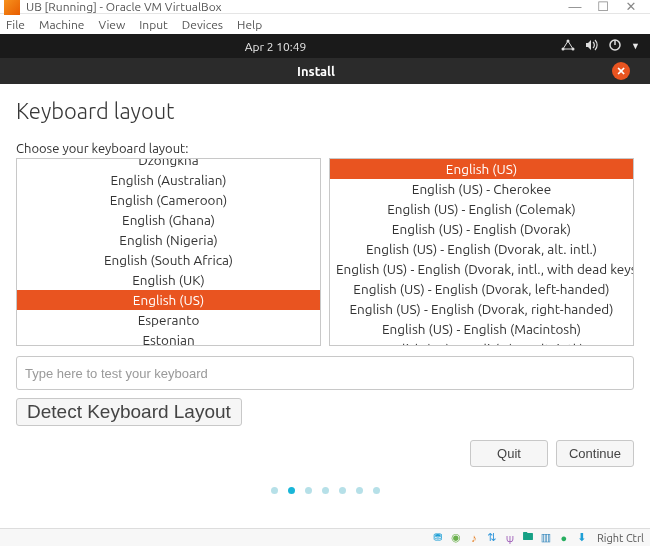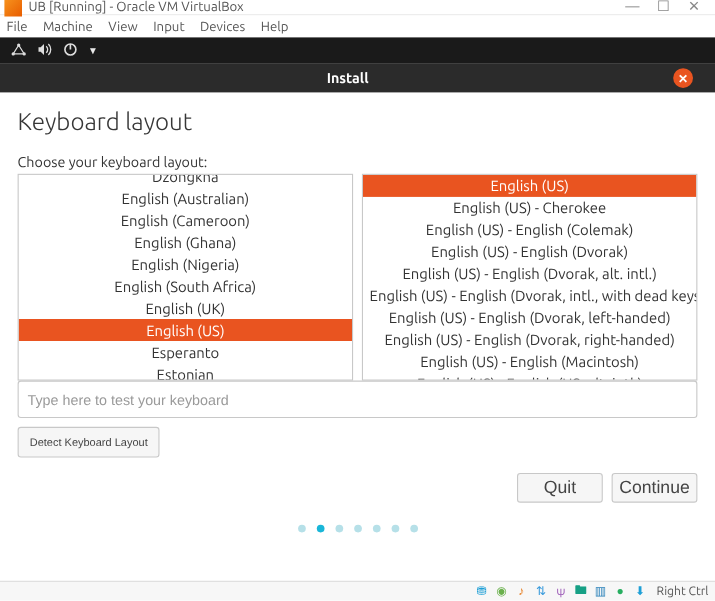--- a/index.html
+++ b/index.html
@@ -29,27 +29,27 @@
   .content { padding: 14px 16px 8px 16px; }
   h1 { font-size: 22px; font-weight: 300; color: #373737; margin-bottom: 18px; }
   .prompt { font-size: 13px; color: #333; margin-bottom: 3px; }
   
   .lists { display: flex; gap: 8px; text-align: center; }
   .listbox { flex: 1; height: 188px; border: 1px solid #c8c8c8; overflow: hidden; background: #fff; }
   .listbox .item { padding: 1px 6px; font-size: 13.5px; line-height: 18px; white-space: nowrap; }
   .listbox .item.cut { margin-top: -9px; }
   .listbox .item.selected { background: #e95420; color: #fff; }
   
-  .test-input { width: 100%; height: 20px; border: 1px solid #c8c8c8; border-radius: 3px; padding: 16px 8px; font-size: 13px; color: #333; }
+  .test-input { width: 100%; margin-top: 10px; height: 20px; border: 1px solid #c8c8c8; border-radius: 3px; padding: 16px 8px; font-size: 13px; color: #333; }
   .test-input::placeholder { color: #9a9a9a; }
   
-  .detect-btn { margin-top: 8px; height: 28px; padding: 0 10px; background: #f6f6f6; border: 1px solid #c8c8c8; border-radius: 3px; font-size: 10px; color: #444; }
+  .detect-btn { margin-top: 8px; height: 28px; padding: 0 10px; background: #f6f6f6; border: 1px solid #c8c8c8; border-radius: 3px; font-size: 19px; color: #444; }
   
   .bottom-btns { display: flex; justify-content: flex-end; gap: 8px; margin-top: 14px; }
-  .bottom-btns button { min-width: 78px; height: 27px; background: #f6f6f6; border: 1px solid #c8c8c8; border-radius: 3px; font-size: 16px; color: #444; }
+  .bottom-btns button { min-width: 78px; height: 27px; background: #f6f6f6; border: 1px solid #c8c8c8; border-radius: 3px; font-size: 13px; color: #444; }
   
   .dots { display: flex; justify-content: center; gap: 10px; margin-top: 20px; }
   .dot { width: 7px; height: 7px; border-radius: 50%; background: #b6e0e8; }
   .dot.active { background: #19b6d8; }
   
   
   .vb-status { position: absolute; bottom: 0; left: 0; right: 0; height: 18px; background: #f7f7f7; border-top: 1px solid #ddd; display: flex; justify-content: flex-end; align-items: center; gap: 4px; padding: 0 6px; font-size: 11px; color: #555; }
   .status-icon { width: 14px; height: 14px; display: inline-flex; align-items: center; justify-content: center; font-size: 11px; }
   .si1{color:#1e9fd6}.si2{color:#6ab04c}.si3{color:#e67e22}.si4{color:#3498db}.si5{color:#9b59b6}.si6{color:#16a085}.si7{color:#2980b9}.si8{color:#27ae60}
 </style>
@@ -69,20 +69,21 @@
 <div class="vb-menubar">
   <span>File</span>
   <span>Machine</span>
   <span>View</span>
   <span>Input</span>
   <span>Devices</span>
   <span>Help</span>
 </div>
 
 <div class="ubuntu-topbar">
+  <div class="center">Apr 2  10:49</div>
   <div class="topbar-icons">
     <span>
       <svg width="14" height="12" viewBox="0 0 14 12">
           <g fill="#ddd">
             <circle cx="7" cy="2" r="1.5"></circle>
             <circle cx="2" cy="10" r="1.5"></circle>
             <circle cx="12" cy="10" r="1.5"></circle>
             <path d="M7 2L2 10M7 2l5 8M2 10h10" stroke="#ddd" stroke-width="1" fill="none"></path>
           </g>
         </svg>

